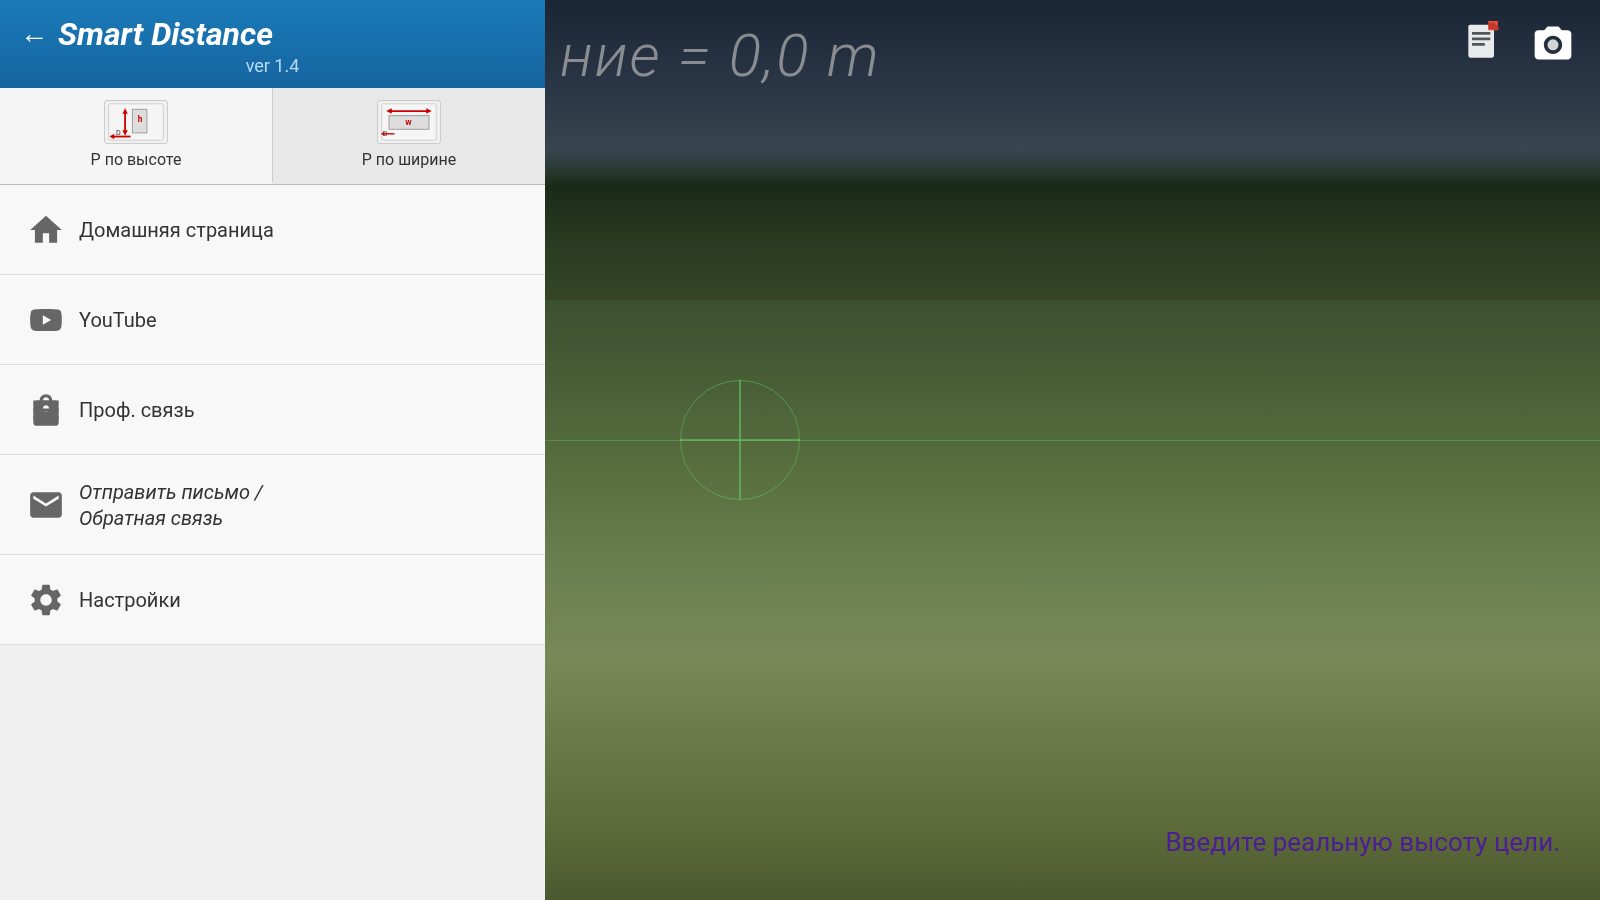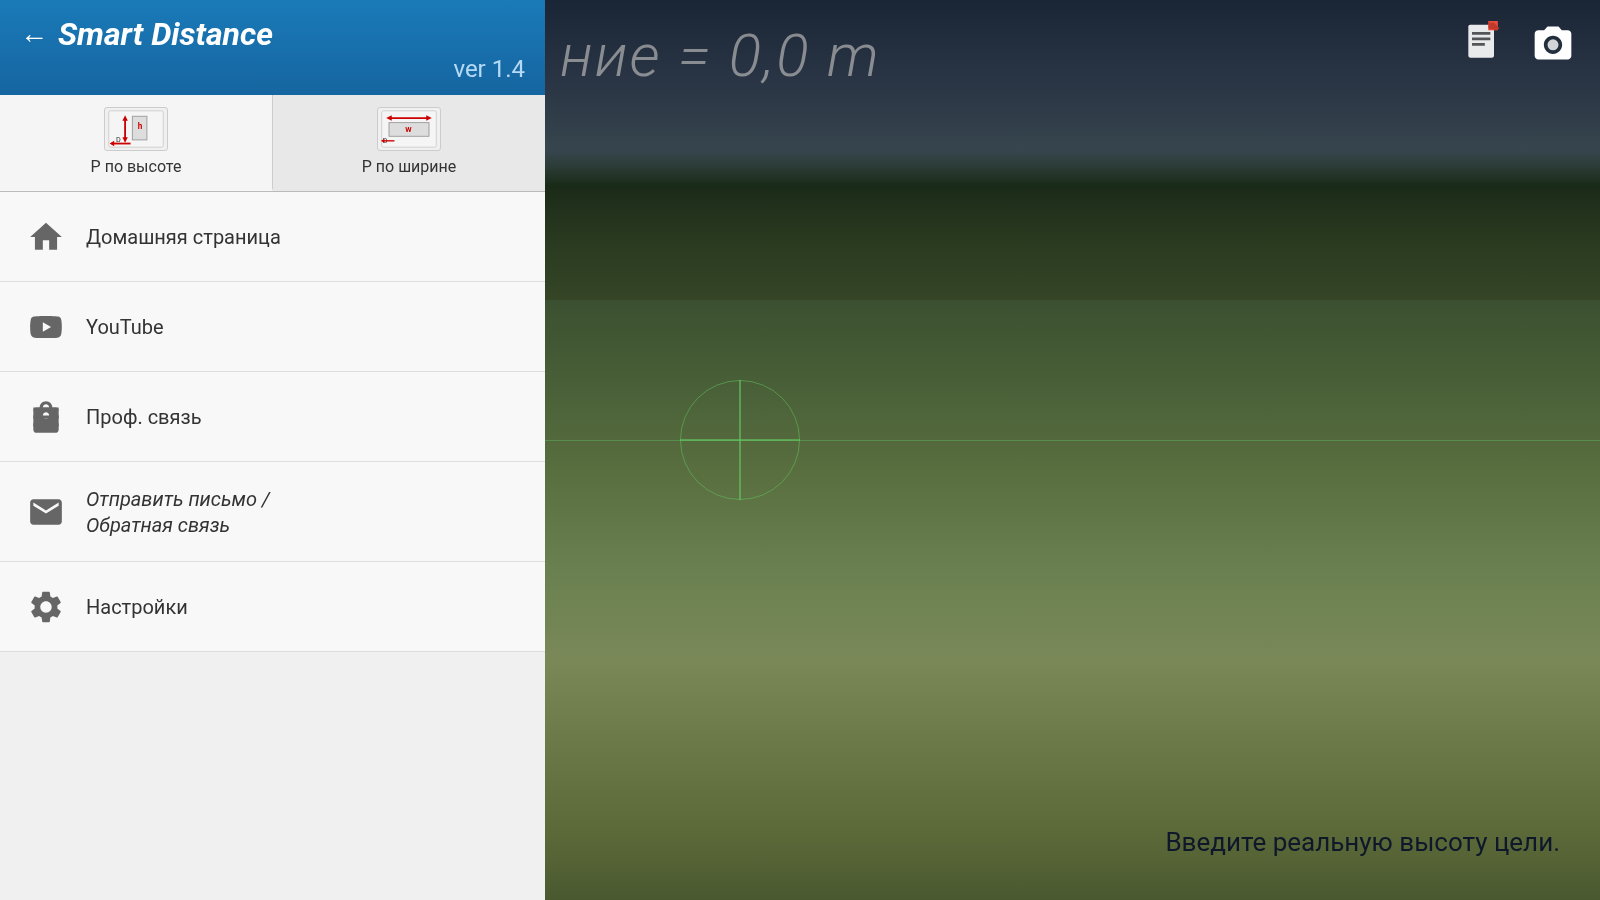--- a/index.html
+++ b/index.html
@@ -124,21 +124,21 @@
       width: 1060px;
       height: 1px;
       background: rgba(100, 200, 100, 0.4);
     }
 
     
     #hint-text {
       position: absolute;
       bottom: 40px;
       right: 40px;
-      color: #0f172a;
+      color: #4c1d95;
       font-size: 26px;
       line-height: 1.4;
     }
 
     
     #top-right-icons {
       position: absolute;
       top: 15px;
       right: 20px;
       display: flex;
@@ -197,22 +197,22 @@
 
     #app-title {
       color: white;
       font-size: 32px;
       font-weight: bold;
       font-style: italic;
     }
 
     #version-text {
       color: rgba(200, 230, 255, 0.9);
-      font-size: 24px;
-      text-align: right;
+      font-size: 18px;
+      text-align: center;
       margin-top: 2px;
     }
 
     
     #mode-tabs {
       display: flex;
       background: #e0e0e0;
       border-bottom: 1px solid #bbb;
     }
 
@@ -263,21 +263,21 @@
     }
 
     .menu-item {
       display: flex;
       align-items: center;
       padding: 0 25px;
       height: 90px;
       border-bottom: 1px solid #ddd;
       cursor: pointer;
       background: #f8f8f8;
-      gap: 19px;
+      gap: 12px;
     }
 
     .menu-icon {
       width: 42px;
       height: 42px;
       display: flex;
       align-items: center;
       justify-content: center;
       flex-shrink: 0;
     }

